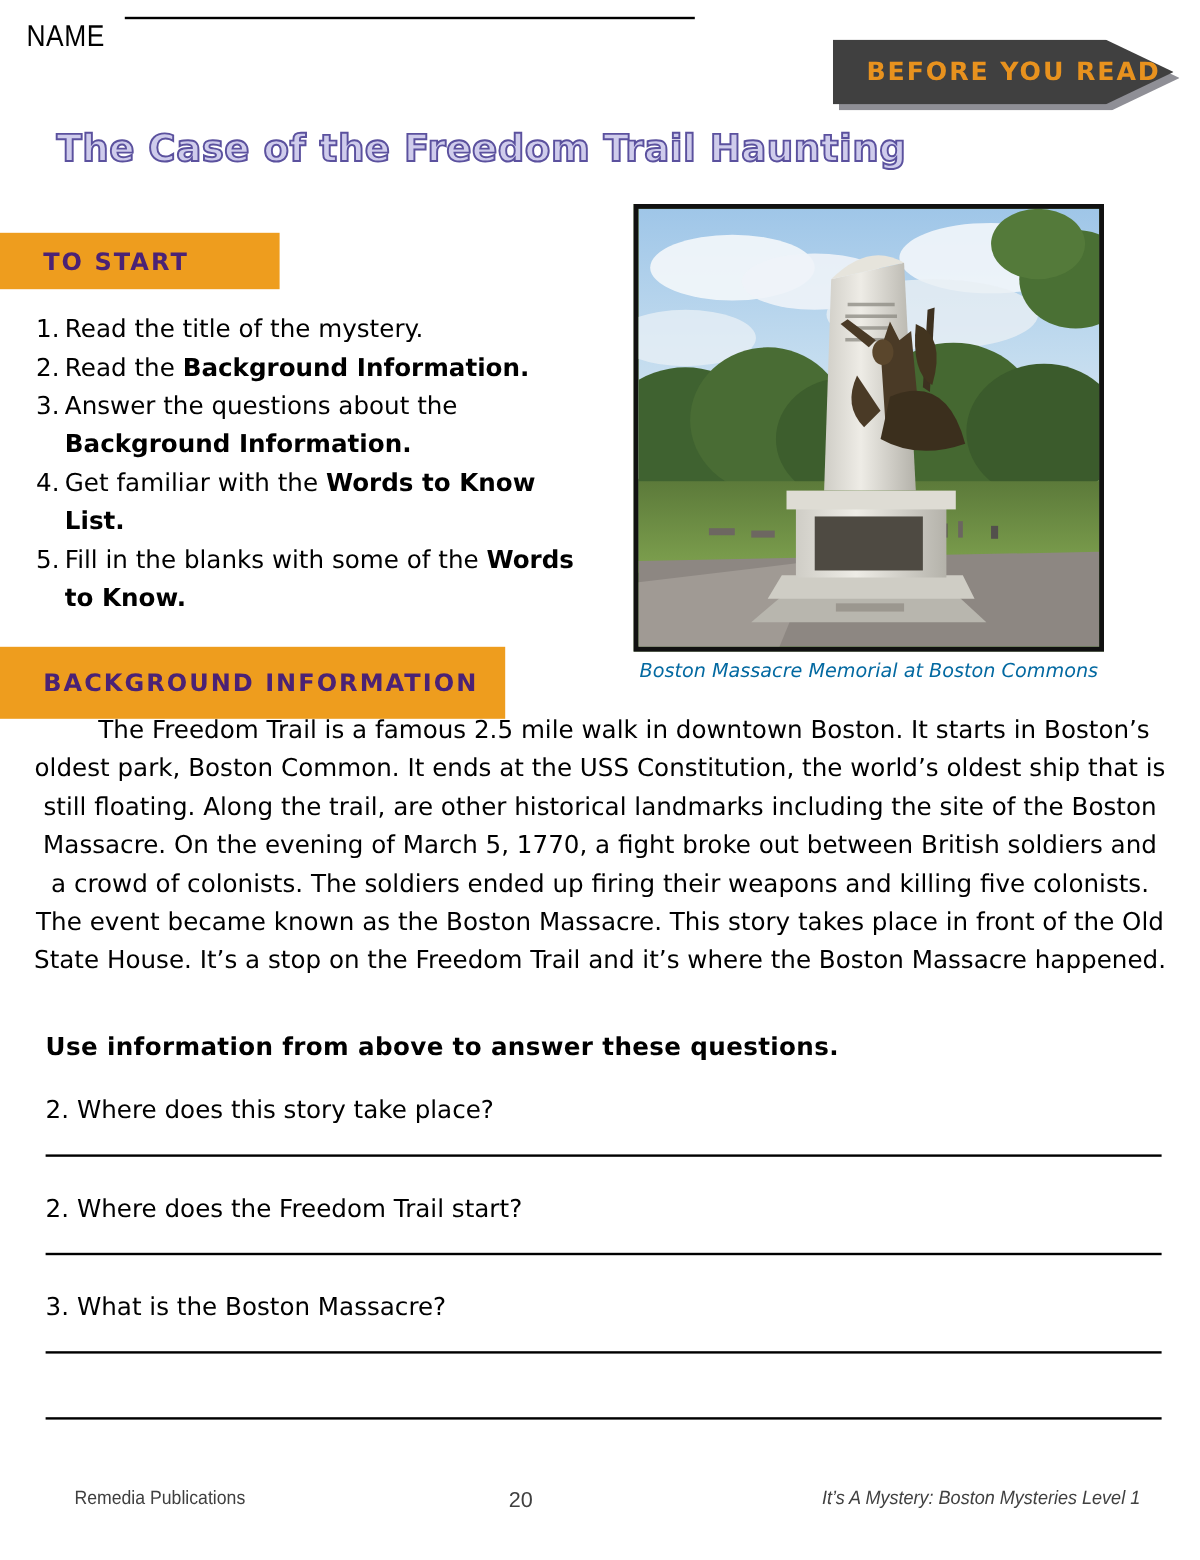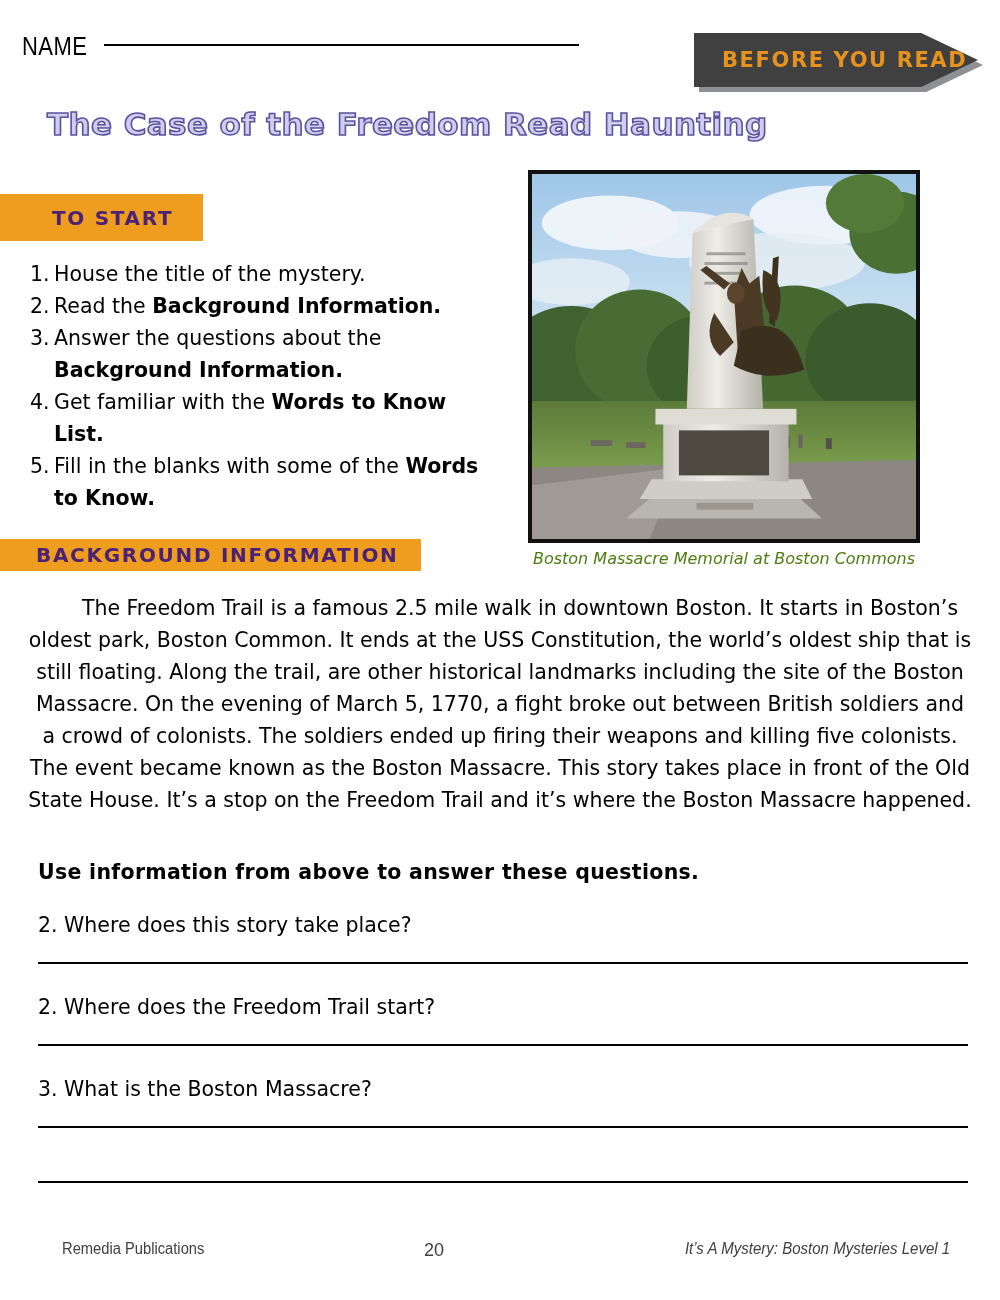--- a/index.html
+++ b/index.html
@@ -13,23 +13,23 @@
     position: relative;
     overflow: hidden;
     font-family: "DejaVu Sans", sans-serif;
     color: #000000;
   }
 
   
   .name-row {
     position: absolute;
     left: 22px;
-    top: 32px;
+    top: 16px;
     display: flex;
-    align-items: center;
+    align-items: flex-start;
     gap: 24px;
   }
   .name-label {
     font-family: "Liberation Sans", sans-serif;
     font-size: 25px;
     letter-spacing: 0.5px;
     color: #000;
     transform: scaleX(0.88);
     transform-origin: left bottom;
     white-space: nowrap;
@@ -105,30 +105,30 @@
     font-family: "DejaVu Sans", sans-serif;
     font-weight: bold;
     font-size: 20px;
     color: #4b2275;
     letter-spacing: 1.7px;
     white-space: nowrap;
   }
   #to-start-head {
     left: 0;
     top: 194px;
-    width: 203px;
+    width: 233px;
     height: 47px;
-    padding-left: 52px;
+    padding-left: 36px;
     box-sizing: border-box;
   }
   #bg-info-head {
     left: 0;
     top: 539px;
     width: 421px;
-    height: 32px;
+    height: 60px;
     padding-left: 36px;
     box-sizing: border-box;
     text-align: right;
   }
 
   
   .start-list {
     position: absolute;
     left: 30px;
     top: 258px;
@@ -166,21 +166,21 @@
   .photo-svg { display: block; width: 100%; height: 100%; }
   .photo-caption {
     position: absolute;
     left: 528px;
     top: 549px;
     width: 392px;
     text-align: center;
     font-family: "DejaVu Sans", sans-serif;
     font-style: italic;
     font-size: 16px;
-    color: #4d7c0f;
+    color: #0369a1;
     white-space: nowrap;
   }
 
   
   .bg-para {
     position: absolute;
     left: 28px;
     top: 592px;
     width: 944px;
     font-family: "DejaVu Sans", sans-serif;
@@ -271,30 +271,30 @@
   <span class="name-rule"></span>
 </div>
 
 <div class="banner-wrap">
   <div class="banner-shadow"></div>
   <div class="banner">
     <span class="banner-text">BEFORE YOU READ</span>
   </div>
 </div>
 
-<div class="sheet-title">The Case of the Freedom Read Haunting</div>
+<div class="sheet-title">The Case of the Freedom Trail Haunting</div>
 
 <div class="sec-head" id="to-start-head">
   <span class="sec-head-text">TO START</span>
 </div>
 
 <div class="start-list" id="start-list">
     <div class="li">
       <span class="num">1.</span>
-      <span class="txt"><span>House the title of the mystery.</span></span>
+      <span class="txt"><span>Read the title of the mystery.</span></span>
     </div>
     <div class="li">
       <span class="num">2.</span>
       <span class="txt"><span>Read the </span><b>Background Information.</b></span>
     </div>
     <div class="li">
       <span class="num">3.</span>
       <span class="txt"><span>Answer the questions about the </span><b>Background Information.</b></span>
     </div>
     <div class="li">

